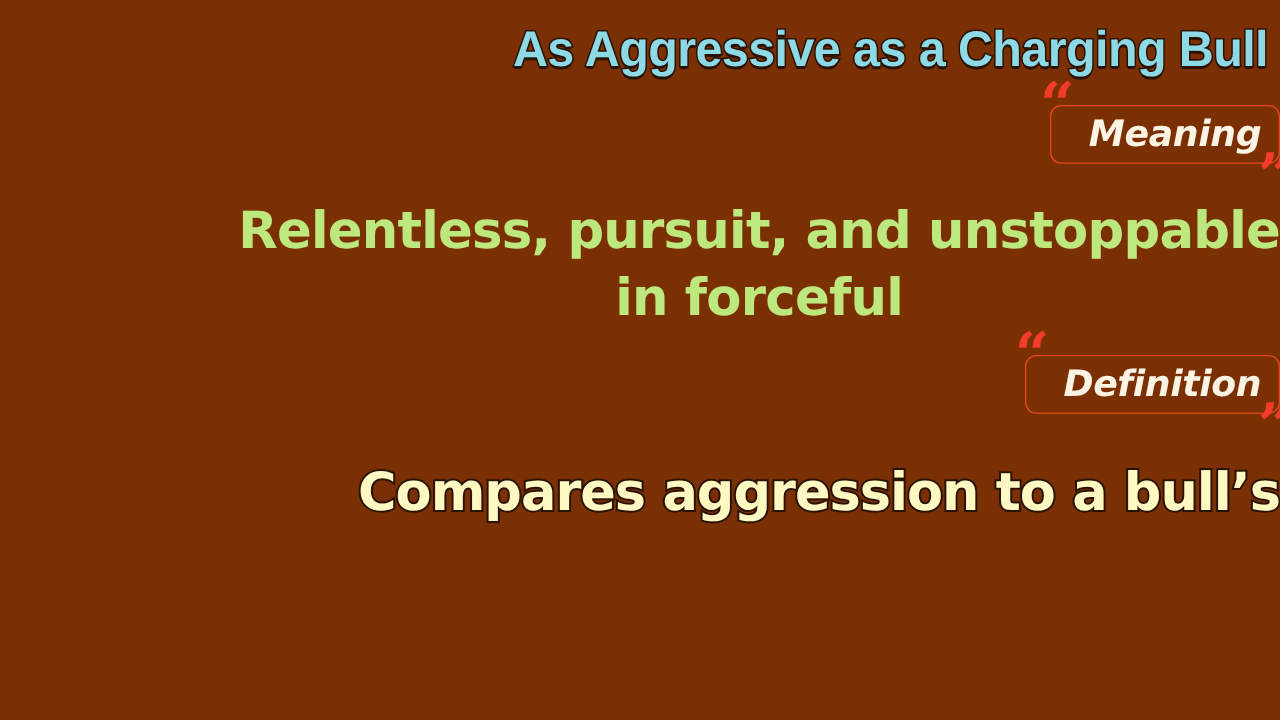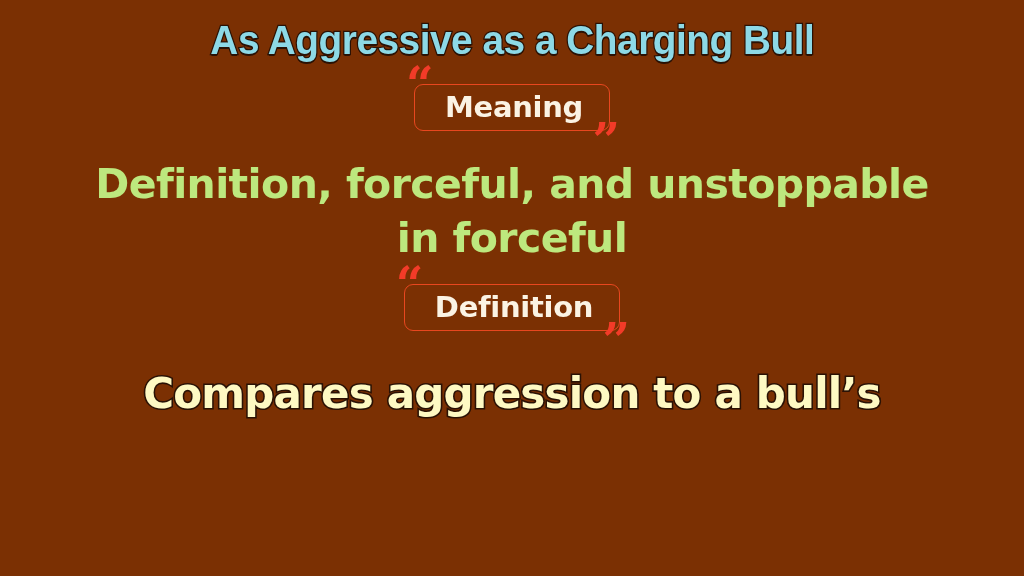--- a/index.html
+++ b/index.html
@@ -14,21 +14,21 @@
   }
 
   #slide {
     position: relative;
     width: 1024px;
     height: 576px;
     background: #7b3003;
     box-sizing: border-box;
     display: flex;
     flex-direction: column;
-    align-items: center;
+    align-items: flex-end;
   }
 
   
   .title {
     margin-top: 18px;
     font-family: "Liberation Sans", sans-serif;
     font-weight: 700;
     font-size: 40px;
     letter-spacing: -0.5px;
     color: #8dd9e6;
@@ -43,22 +43,23 @@
 
   
   .badge-wrap {
     position: relative;
     display: inline-block;
   }
   .badge {
     position: relative;
     border: 1.6px solid #e8471f;
     border-radius: 9px;
-    padding: 7px 26px 7px 30px;
+    padding: 7px 14px 7px 30px;
     display: inline-block;
+    font-style: italic;
   }
   .badge-label {
     font-family: "DejaVu Sans", sans-serif;
     font-weight: 700;
     font-size: 29px;
     color: #fbf3e4;
     line-height: 1.08;
     letter-spacing: -0.3px;
     white-space: nowrap;
     position: relative;
@@ -124,21 +125,21 @@
 
   <div class="badge-wrap badge-meaning-pos">
     <span class="q q-open">“</span>
     <div class="badge">
       <span class="badge-label">Meaning</span>
     </div>
     <span class="q q-close">”</span>
   </div>
 
   <div class="green-text">
-    <span class="ln">Definition, forceful, and unstoppable</span>
+    <span class="ln">Relentless, pursuit, and unstoppable</span>
     <span class="ln">in forceful</span>
   </div>
 
   <div class="badge-wrap badge-definition-pos">
     <span class="q q-open">“</span>
     <div class="badge">
       <span class="badge-label">Definition</span>
     </div>
     <span class="q q-close">”</span>
   </div>

